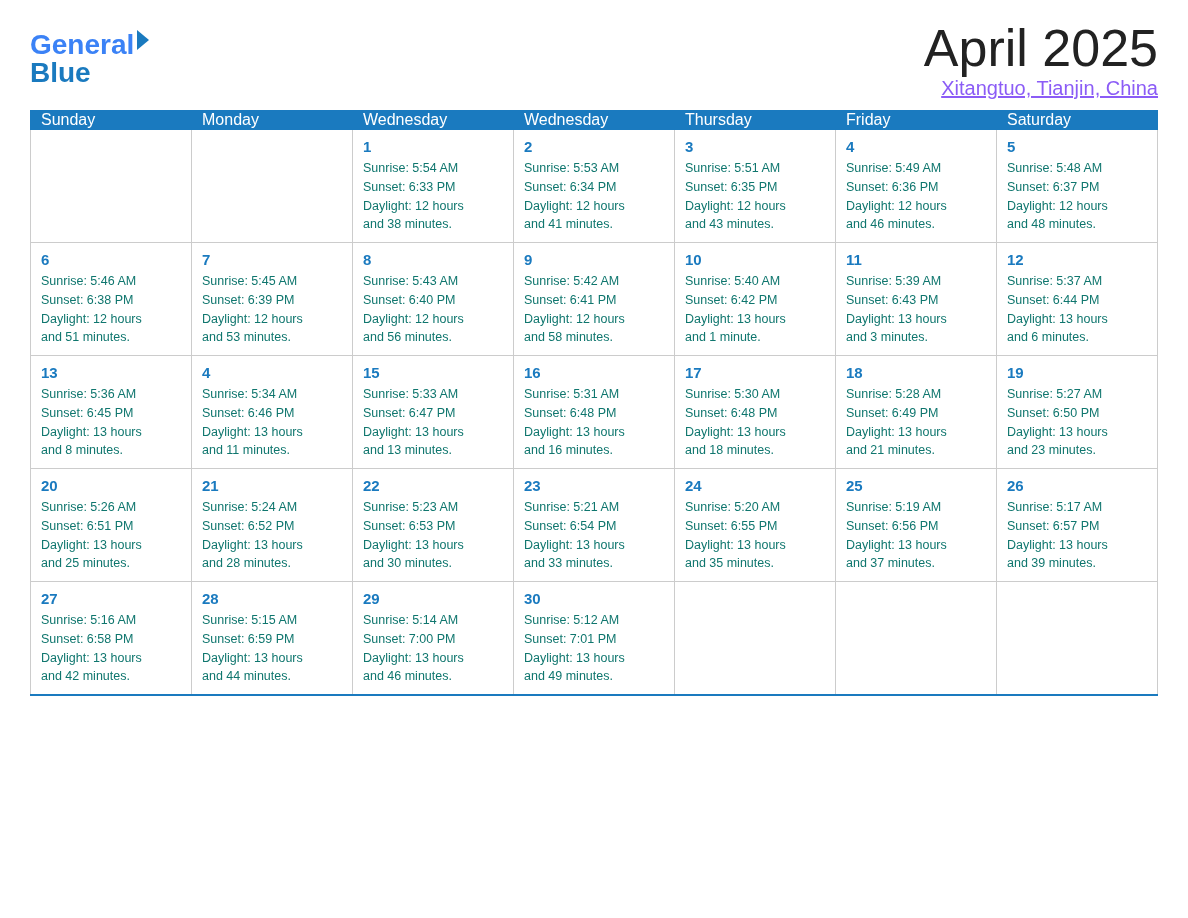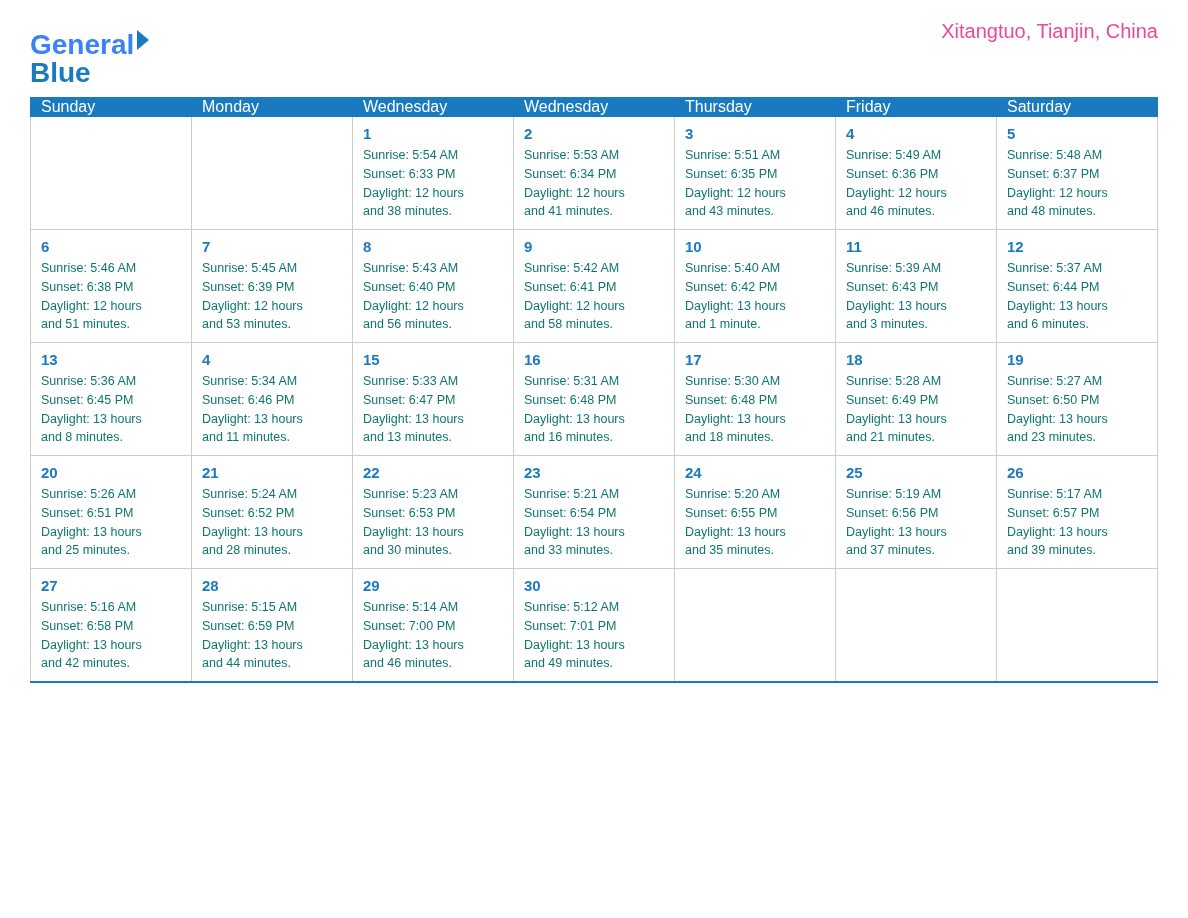--- a/index.html
+++ b/index.html
@@ -48,21 +48,22 @@
       text-align: right;
     }
     .calendar-title {
       font-size: 52px;
       font-weight: normal;
       color: #222;
       line-height: 1.1;
     }
     .calendar-subtitle {
       font-size: 20px;
-      color: #ec4899;
+      color: #8b5cf6;
+      text-decoration: underline;
     }
     .calendar {
       width: 100%;
       border-collapse: collapse;
       margin-top: 10px;
     }
     .calendar thead tr th {
       background-color: #1a7abf;
       color: #fff;
       padding: 0 10px;
@@ -105,20 +106,21 @@
 <body>
 
 <div class="header-row">
   <div class="logo">
     <div style="line-height:1.1;">
       <span class="logo-general">General</span><span class="logo-arrow"></span><br>
       <span class="logo-blue">Blue</span>
     </div>
   </div>
   <div class="title-block">
+    <div class="calendar-title">April 2025</div>
     <div class="calendar-subtitle">Xitangtuo, Tianjin, China</div>
   </div>
 </div>
 
 <table class="calendar">
   <thead>
     <tr>
     <th>Sunday</th>
         <th>Monday</th>
         <th>Wednesday</th>

